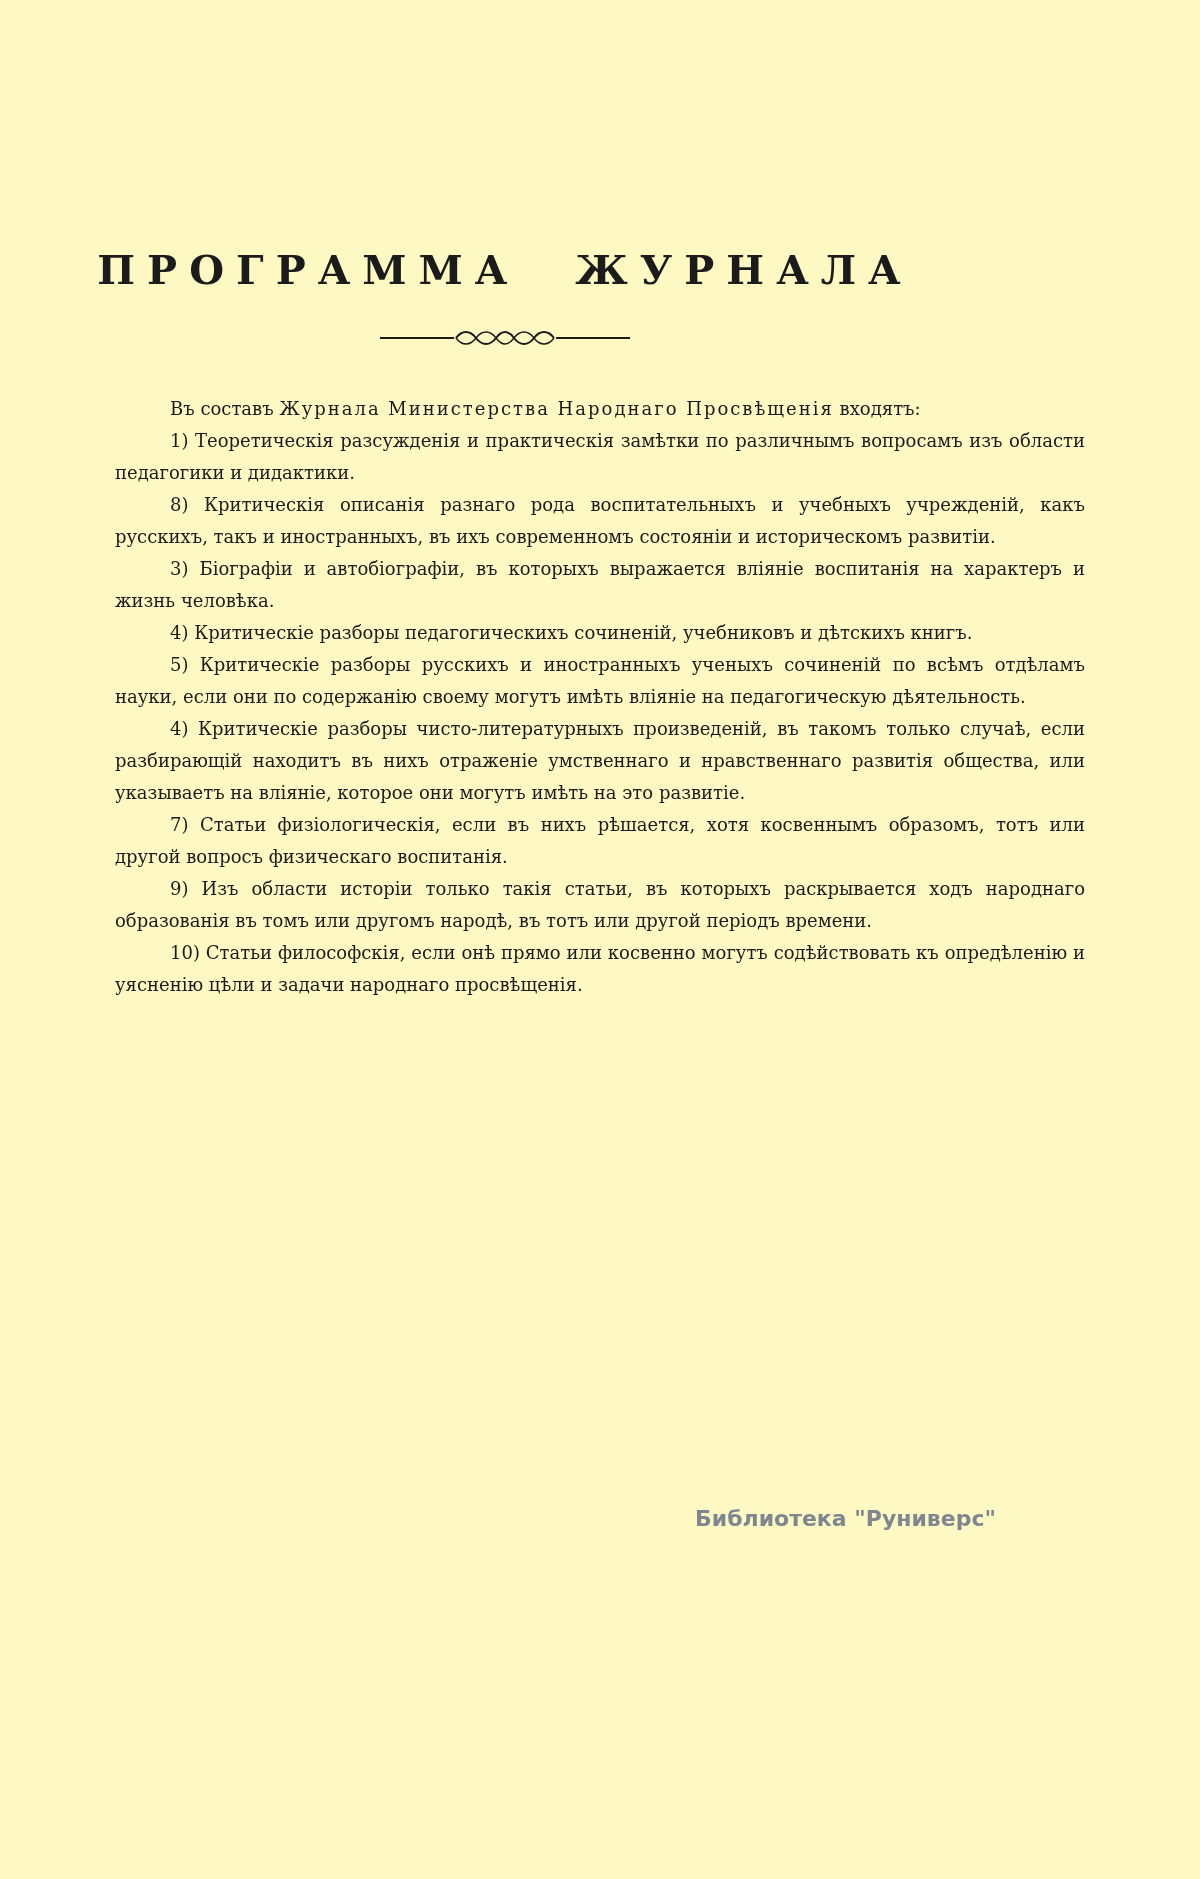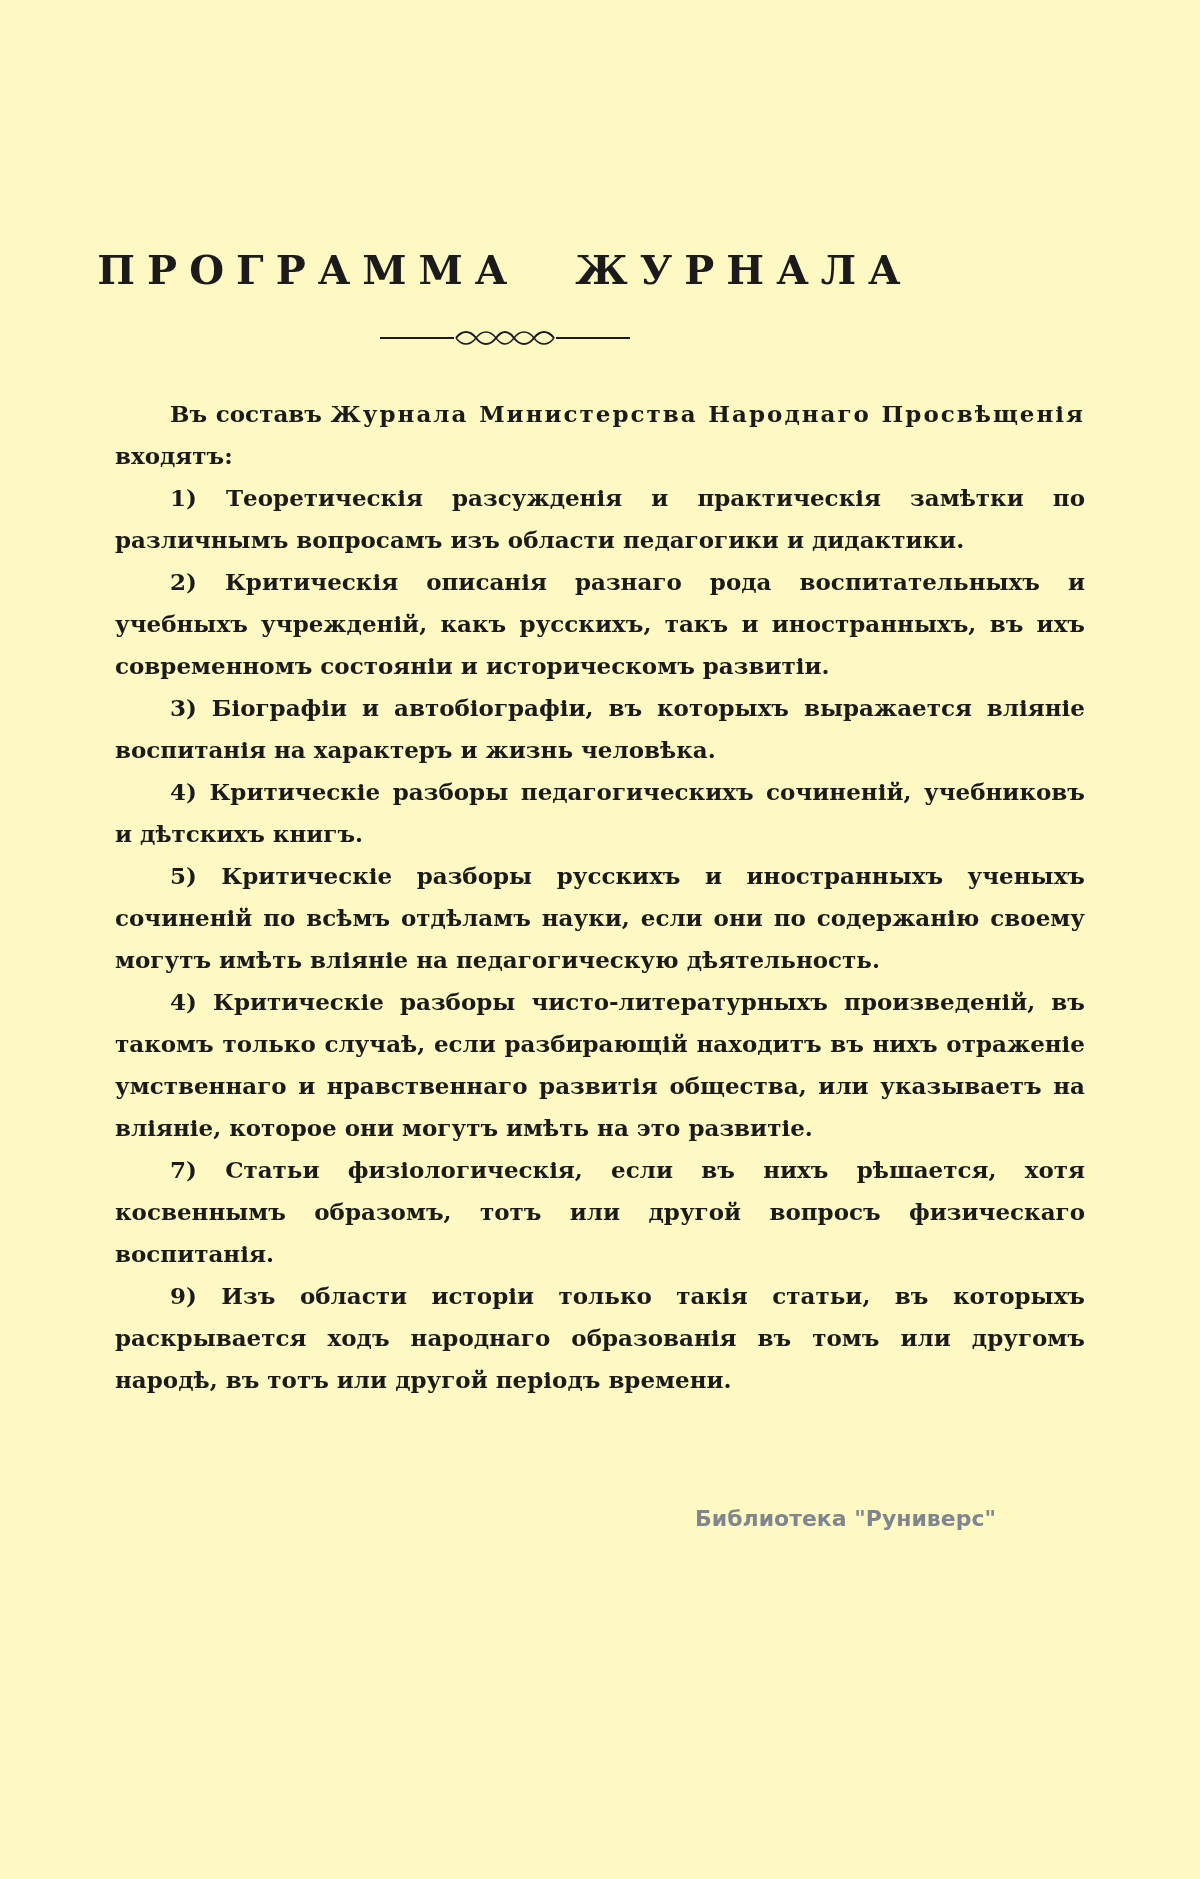--- a/index.html
+++ b/index.html
@@ -39,23 +39,23 @@
   }
   .ornament {
     margin: 36px auto 0 auto;
     width: 250px;
     height: 18px;
     display: block;
   }
   .body-text {
     margin: 46px 115px 0 115px;
     width: 970px;
-    font-size: 23px;
-    line-height: 42px;
-    font-weight: 700;
+    font-size: 18px;
+    line-height: 32px;
+    font-weight: 400;
     text-align: justify;
   }
   .body-text p {
     margin: 0;
     text-indent: 55px;
   }
   .emph {
     letter-spacing: 2px;
   }
   .watermark {
@@ -80,24 +80,25 @@
       <line x1="0" y1="9" x2="74" y2="9" stroke="#1b1b1b" stroke-width="2"></line>
       <line x1="176" y1="9" x2="250" y2="9" stroke="#1b1b1b" stroke-width="2"></line>
       <path d="M76 9 C82 1, 90 1, 96 9 C102 17, 110 17, 116 9 C122 1, 128 1, 134 9 C140 17, 148 17, 154 9 C160 1, 168 1, 174 9" fill="none" stroke="#1b1b1b" stroke-width="2"></path>
       <path d="M76 9 C82 17, 90 17, 96 9 C102 1, 110 1, 116 9 C122 17, 128 17, 134 9 C140 1, 148 1, 154 9 C160 17, 168 17, 174 9" fill="none" stroke="#1b1b1b" stroke-width="1.4"></path>
     </svg>
   </div>
 
   <div class="body-text">
     <p><span>Въ составъ </span><span class="emph">Журнала Министерства Народнаго Просвѣщенія</span><span> входятъ:</span></p>
     <p>1) Теоретическія разсужденія и практическія замѣтки по различнымъ вопросамъ изъ области педагогики и дидактики.</p>
-    <p>2) Критическія описанія разнаго рода воспитательныхъ и учебныхъ учрежденій, какъ русскихъ, такъ и иностранныхъ, въ ихъ современномъ состояніи и историческомъ развитіи.</p>
+    <p>8) Критическія описанія разнаго рода воспитательныхъ и учебныхъ учрежденій, какъ русскихъ, такъ и иностранныхъ, въ ихъ современномъ состояніи и историческомъ развитіи.</p>
     <p>3) Біографіи и автобіографіи, въ которыхъ выражается вліяніе воспитанія на характеръ и жизнь человѣка.</p>
     <p>4) Критическіе разборы педагогическихъ сочиненій, учебниковъ и дѣтскихъ книгъ.</p>
     <p>5) Критическіе разборы русскихъ и иностранныхъ ученыхъ сочиненій по всѣмъ отдѣламъ науки, если они по содержанію своему могутъ имѣть вліяніе на педагогическую дѣятельность.</p>
     <p>4) Критическіе разборы чисто-литературныхъ произведеній, въ такомъ только случаѣ, если разбирающій находитъ въ нихъ отраженіе умственнаго и нравственнаго развитія общества, или указываетъ на вліяніе, которое они могутъ имѣть на это развитіе.</p>
     <p>7) Статьи физіологическія, если въ нихъ рѣшается, хотя косвеннымъ образомъ, тотъ или другой вопросъ физическаго воспитанія.</p>
     <p>9) Изъ области исторіи только такія статьи, въ которыхъ раскрывается ходъ народнаго образованія въ томъ или другомъ народѣ, въ тотъ или другой періодъ времени.</p>
+    <p>10) Статьи философскія, если онѣ прямо или косвенно могутъ содѣйствовать къ опредѣленію и уясненію цѣли и задачи народнаго просвѣщенія.</p>
   </div>
 
   <div class="watermark">Библиотека "Руниверс"</div>
 
 </div>
 
 </body></html>

